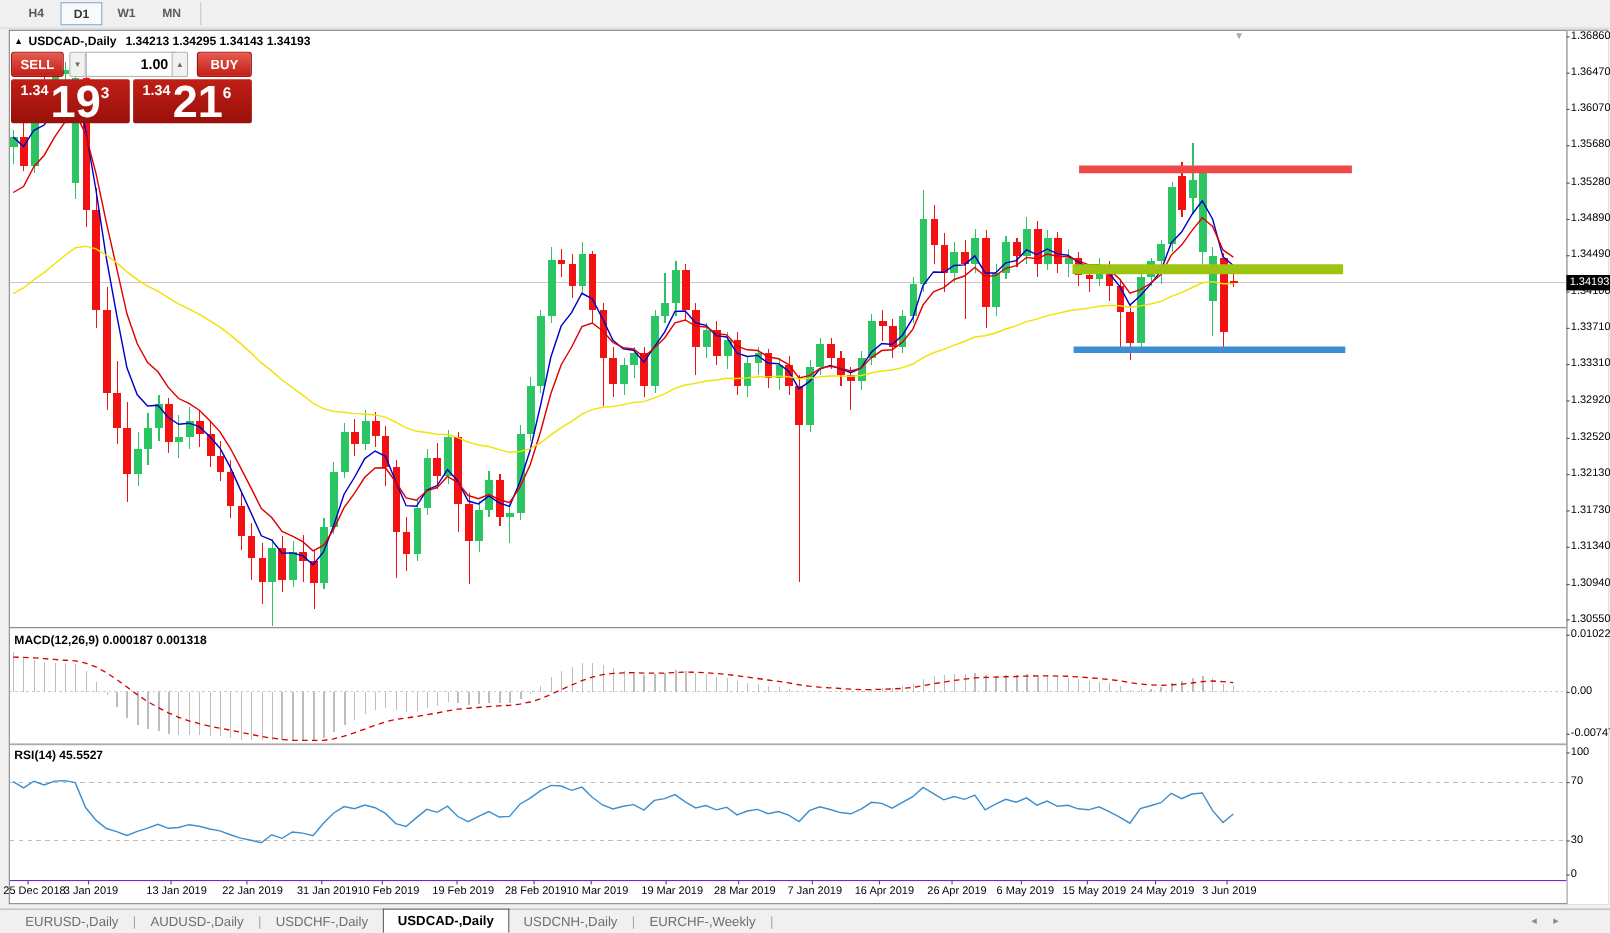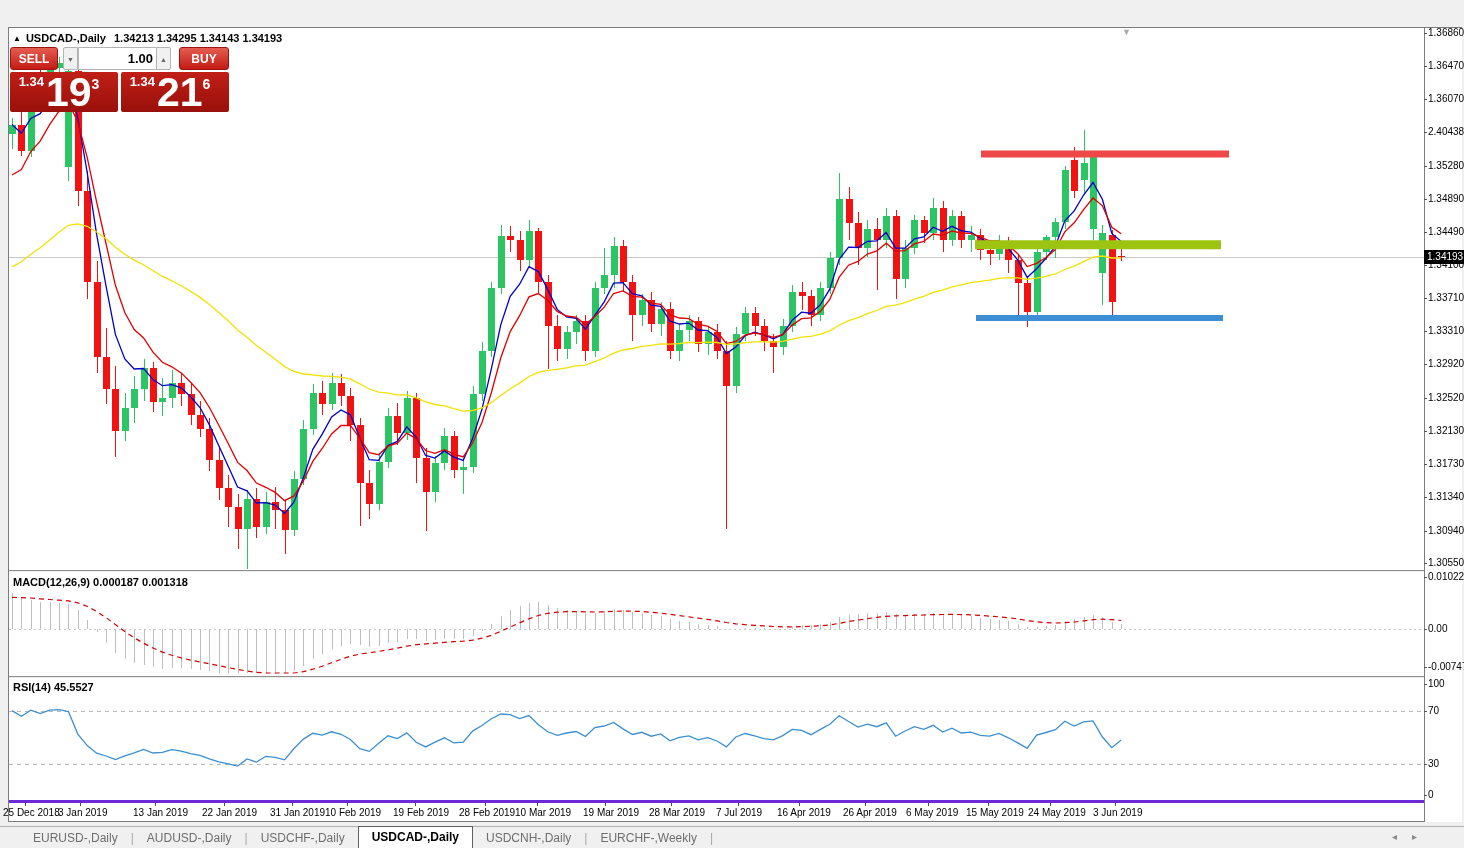--- a/index.html
+++ b/index.html
@@ -51,39 +51,46 @@
   .pricebox .prefix { font-size:13px; font-weight:bold; margin:0 2px 6px 0; }
   .pricebox .big { font-size:41px; font-weight:bold; line-height:36px; }
   .pricebox .sup { font-size:14px; font-weight:bold; align-self:flex-start; margin-top:2px; }
 
   
   #axiscol { position:absolute; left:1424px; top:28px; width:38px; height:794px; background:#fff; border-left:1px solid #7c7c7c; z-index:4; }
   .ptick { position:absolute; left:1428px; font-size:10px; color:#000; white-space:nowrap; z-index:5; }
   .ptick:before { content:""; position:absolute; left:-4px; top:6px; width:3px; height:1px; background:#555; }
   #curtag { position:absolute; left:1424px; width:40px; height:14px; background:#000; color:#fff; font-size:10px;
             line-height:14px; padding-left:3px; z-index:6; }
-  #datestrip { position:absolute; left:9px; top:800px; width:1415px; height:21px; background:#fff; border-top:3px solid #6d28d9; z-index:4; }
+  #datestrip { position:absolute; left:9px; top:800px; width:1415px; height:21px; background:#fff; border-top:1px solid #6d28d9; z-index:4; }
   .dtick { position:absolute; top:4px; font-size:10px; color:#000; white-space:nowrap; }
   .dmark { position:absolute; top:0; width:1px; height:3px; background:#4a4a4a; }
 
   #shiftmarker { position:absolute; left:1122px; top:27px; font-size:9px; color:#aaa; z-index:5; }
 
   
   #tabbar { position:absolute; left:0; top:826px; width:1464px; height:22px; background:#f0f0f0; border-top:1px solid #b0b0b0; }
-  #tabrow { position:absolute; left:20px; top:0; height:22px; display:flex; align-items:center; }
+  #tabrow { position:absolute; left:10px; top:0; height:22px; display:flex; align-items:center; }
   .tab { font-size:12px; color:#6e6e6e; padding:2px 13px; cursor:pointer; white-space:nowrap; }
   .tab.active { background:#fff; border:1px solid #5f5f5f; border-bottom:none; color:#000; font-weight:bold; position:relative; top:-1px; padding:3px 13px 4px; }
   .tabsep { color:#a8a8a8; font-size:12px; }
   .scrollarrow { position:absolute; top:4px; font-size:10px; color:#8a8a8a; cursor:pointer; }
 </style>
 </head>
 <body>
 
 <div id="app">
 
+  <div id="toolbar">
+    <div class="tfsep"></div>
+  <div class="tfbtn" style="left: 14px;">H4</div>
+      <div class="tfbtn active" style="left: 55px;">D1</div>
+      <div class="tfbtn" style="left: 96px;">W1</div>
+      <div class="tfbtn" style="left: 137px;">MN</div>
+    </div>
 
   <div id="frame"></div>
 
   <svg id="mainsvg" width="1415" height="541">
       <line x1="0" y1="228.14771668219913" x2="1415" y2="228.14771668219913" stroke="#c8c8c8" stroke-width="1" shape-rendering="crispEdges"></line>
       <g>
         <line x1="3.5" y1="88.9" x2="3.5" y2="120.0" stroke="#2cc563" stroke-width="1" shape-rendering="crispEdges"></line>
         <rect x="0.0" y="95.6" width="7" height="9.2" fill="#2cc563" shape-rendering="crispEdges"></rect>
         <line x1="12.5" y1="57.8" x2="12.5" y2="126.7" stroke="#f31212" stroke-width="1" shape-rendering="crispEdges"></line>
         <rect x="9.0" y="95.6" width="7" height="26.1" fill="#f31212" shape-rendering="crispEdges"></rect>
@@ -509,21 +516,21 @@
       <div class="dtick" style="left: 384px;">19 Feb 2019</div>
       <div class="dmark" style="left: 476px;"></div>
       <div class="dtick" style="left: 450px;">28 Feb 2019</div>
       <div class="dmark" style="left: 528px;"></div>
       <div class="dtick" style="left: 506px;">10 Mar 2019</div>
       <div class="dmark" style="left: 596px;"></div>
       <div class="dtick" style="left: 574px;">19 Mar 2019</div>
       <div class="dmark" style="left: 662px;"></div>
       <div class="dtick" style="left: 640px;">28 Mar 2019</div>
       <div class="dmark" style="left: 729px;"></div>
-      <div class="dtick" style="left: 707px;">7 Jul 2019</div>
+      <div class="dtick" style="left: 707px;">7 Jan 2019</div>
       <div class="dmark" style="left: 790px;"></div>
       <div class="dtick" style="left: 768px;">16 Apr 2019</div>
       <div class="dmark" style="left: 856px;"></div>
       <div class="dtick" style="left: 834px;">26 Apr 2019</div>
       <div class="dmark" style="left: 919px;"></div>
       <div class="dtick" style="left: 897px;">6 May 2019</div>
       <div class="dmark" style="left: 979px;"></div>
       <div class="dtick" style="left: 957px;">15 May 2019</div>
       <div class="dmark" style="left: 1041px;"></div>
       <div class="dtick" style="left: 1019px;">24 May 2019</div>
@@ -544,21 +551,21 @@
         <div class="tab">EURCHF-,Weekly</div>
         <div class="tabsep">|</div>
       </div>
     <span class="scrollarrow" style="left:1392px">◂</span>
     <span class="scrollarrow" style="left:1412px">▸</span>
   </div>
 
 <div class="ptick" style="top: 27.0336px;">1.36860</div>
     <div class="ptick" style="top: 59.8062px;">1.36470</div>
     <div class="ptick" style="top: 93.4191px;">1.36070</div>
-    <div class="ptick" style="top: 126.192px;">2.40438</div>
+    <div class="ptick" style="top: 126.192px;">1.35680</div>
     <div class="ptick" style="top: 159.805px;">1.35280</div>
     <div class="ptick" style="top: 192.577px;">1.34890</div>
     <div class="ptick" style="top: 226.19px;">1.34490</div>
     <div class="ptick" style="top: 258.963px;">1.34100</div>
     <div class="ptick" style="top: 291.735px;">1.33710</div>
     <div class="ptick" style="top: 325.348px;">1.33310</div>
     <div class="ptick" style="top: 358.121px;">1.32920</div>
     <div class="ptick" style="top: 391.734px;">1.32520</div>
     <div class="ptick" style="top: 424.506px;">1.32130</div>
     <div class="ptick" style="top: 458.119px;">1.31730</div>

